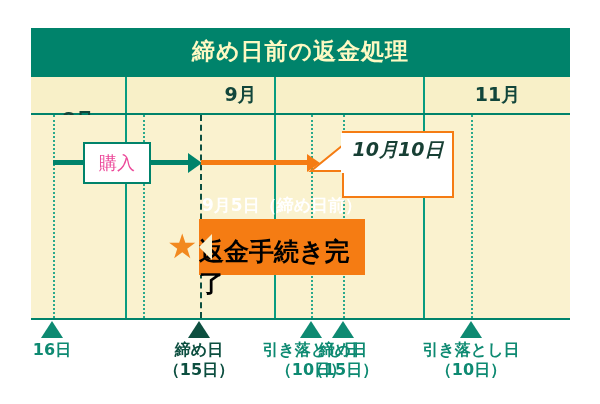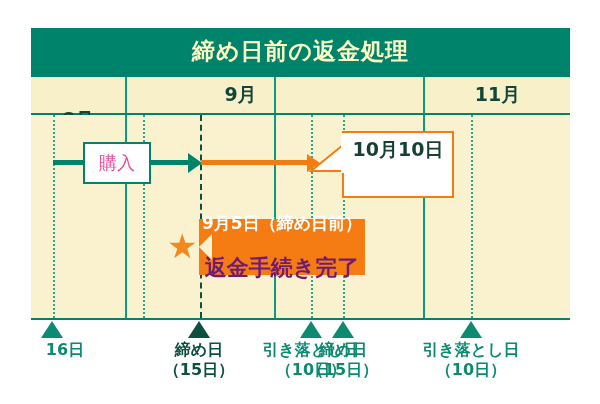--- a/index.html
+++ b/index.html
@@ -103,21 +103,21 @@
     text-align:center;line-height:1.15;
   }
 
   
   .banner{
     position:absolute;background:#f57c13;
     box-sizing:border-box;
     display:flex;flex-direction:column;align-items:center;justify-content:center;
   }
   .banner .bl1{color:#ffffff;font-size:17px;font-weight:700;line-height:1.25;}
-  .banner .bl2{color:#701a75;font-size:22px;font-weight:700;line-height:1.25;}
+  .banner .bl2{color:#000000;font-size:25px;font-weight:700;line-height:1.25;}
   .banner-notch{
     position:absolute;width:0;height:0;
     border-top:13px solid transparent;
     border-bottom:13px solid transparent;
     border-right:13px solid #faf2cf;
   }
   .star{
     position:absolute;
     color:#f2891f;font-size:34px;line-height:1;
   }
@@ -178,42 +178,42 @@
     <div class="purchase-box" style="left:52px;top:27px;width:68px;height:42px;">
       <span>購入</span>
     </div>
 
     <div class="green-line" style="left:119px;top:45px;width:40px;"></div>
     <div class="green-head" style="left:157px;top:37.5px;"></div>
 
     <div class="orange-line" style="left:170px;top:45px;width:108px;"></div>
     <div class="orange-head" style="left:276px;top:38.5px;"></div>
 
-    <div class="callout" style="left:311px;top:16px;width:112px;height:67px;">
+    <div class="callout" style="left:311px;top:16px;width:112px;height:67px;font-style:italic;">
       <div class="ln1">10月10日</div>
     </div>
 
     <svg style="position:absolute;left:278px;top:16px;width:36px;height:50px;overflow:visible;">
       <polygon points="34,2 34,40 2,40 34,14" fill="#ffffff" stroke="#f57c13" stroke-width="2"></polygon>
       <rect x="32" y="2" width="4" height="40" fill="#ffffff"></rect>
     </svg>
 
     <div class="banner" style="left:168px;top:104px;width:166px;height:56px;gap:20px;">
       <span class="bl1">9月5日（締め日前）</span>
       <span class="bl2">返金手続き完了</span>
     </div>
     <div class="banner-notch" style="left:168px;top:119px;"></div>
 
     <span class="star" style="left:136px;top:114px;">★</span>
 
   </div>
 
   <div>
     <div class="tri" style="left:41px;top:321px;border-bottom:17px solid #0e8a72;"></div>
-    <div class="axis-label lbl-normal" style="left:15px;top:340px;width:100px;">
+    <div class="axis-label lbl-normal" style="left:2px;top:340px;width:100px;">
       <span class="l1">16日</span>
       <span class="l2"></span>
     </div>
   </div>
 
   <div>
     <div class="tri" style="left:188px;top:321px;border-bottom:17px solid #0d4f40;"></div>
     <div class="axis-label lbl-bold" style="left:149px;top:340px;width:100px;">
       <span class="l1">締め日</span>
       <span class="l2">（15日）</span>

